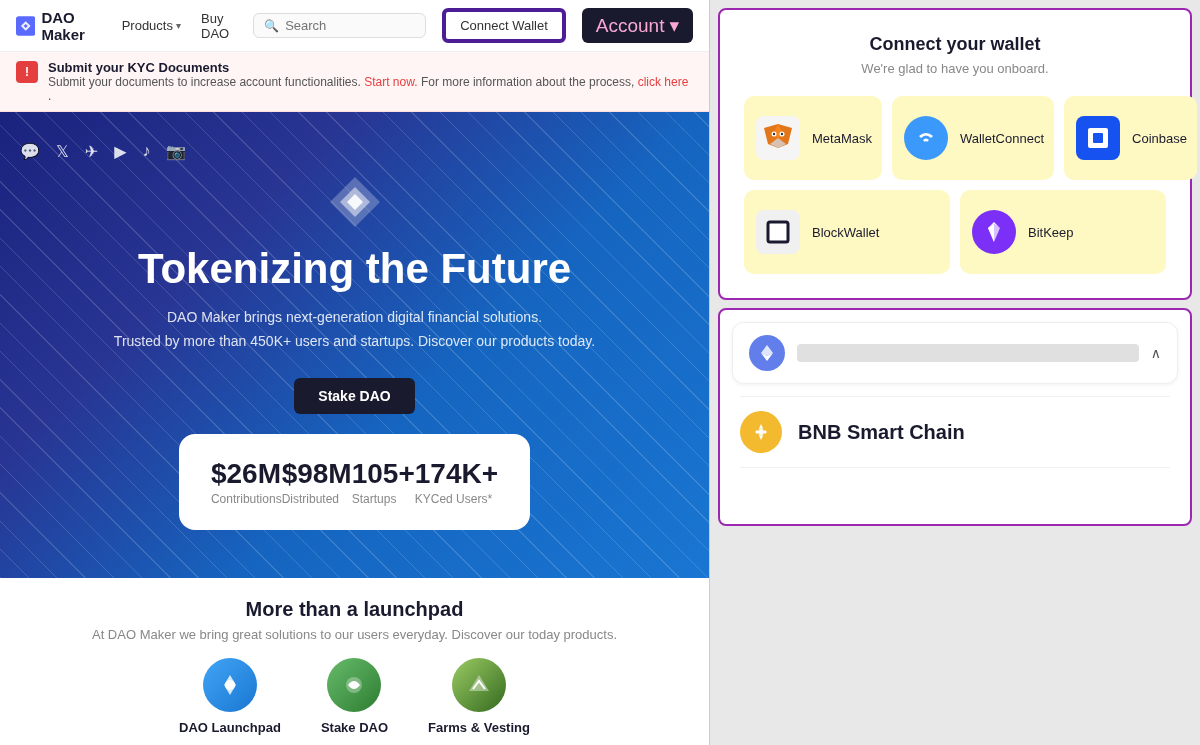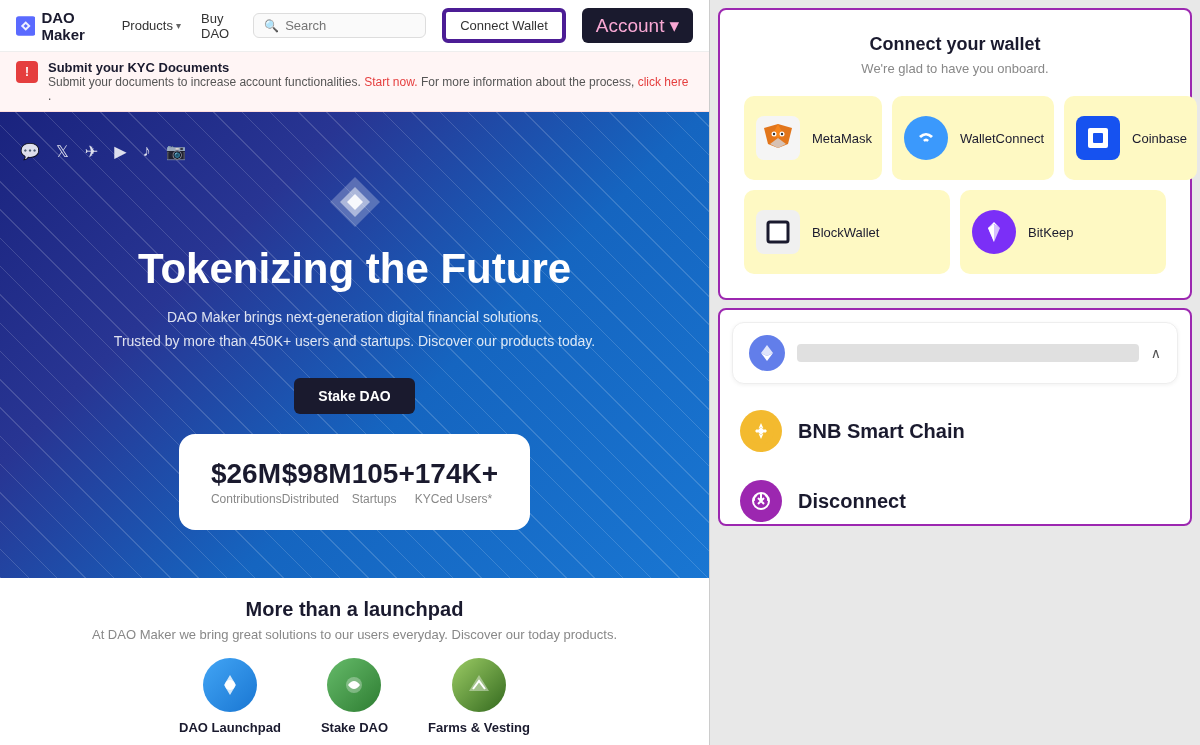--- a/index.html
+++ b/index.html
@@ -320,27 +320,15 @@
           <path d="M13 9 L17 13 L13 17 L9 13 Z" fill="#fff"></path>
           <path d="M15 13 L17 11 L19 13 L17 15 Z" fill="#fff"></path>
           <path d="M10.5 15.5 L13 17 L15.5 15.5 L13 21 Z" fill="#fff"></path>
         </svg>
       </div>
       <span class="chain-name">BNB Smart Chain</span>
     </div>
 
     <div class="divider"></div>
 
-    <div class="disconnect-option">
-      <div class="disconnect-icon">
-        <svg width="22" height="22" viewBox="0 0 22 22">
-          <circle cx="11" cy="11" r="8" stroke="#fff" stroke-width="2" fill="none"></circle>
-          <path d="M8 8 L14 14 M14 8 L8 14" stroke="#fff" stroke-width="2"></path>
-          <path d="M11 3 L11 11" stroke="#fff" stroke-width="2"></path>
-          <path d="M7 5 Q4 7 4 11" stroke="#fff" stroke-width="1.5" fill="none"></path>
-          <path d="M15 5 Q18 7 18 11" stroke="#fff" stroke-width="1.5" fill="none"></path>
-        </svg>
-      </div>
-      <span class="disconnect-name">Disconnect</span>
-    </div>
   </div>
 
 </div>
 
 </body></html>

